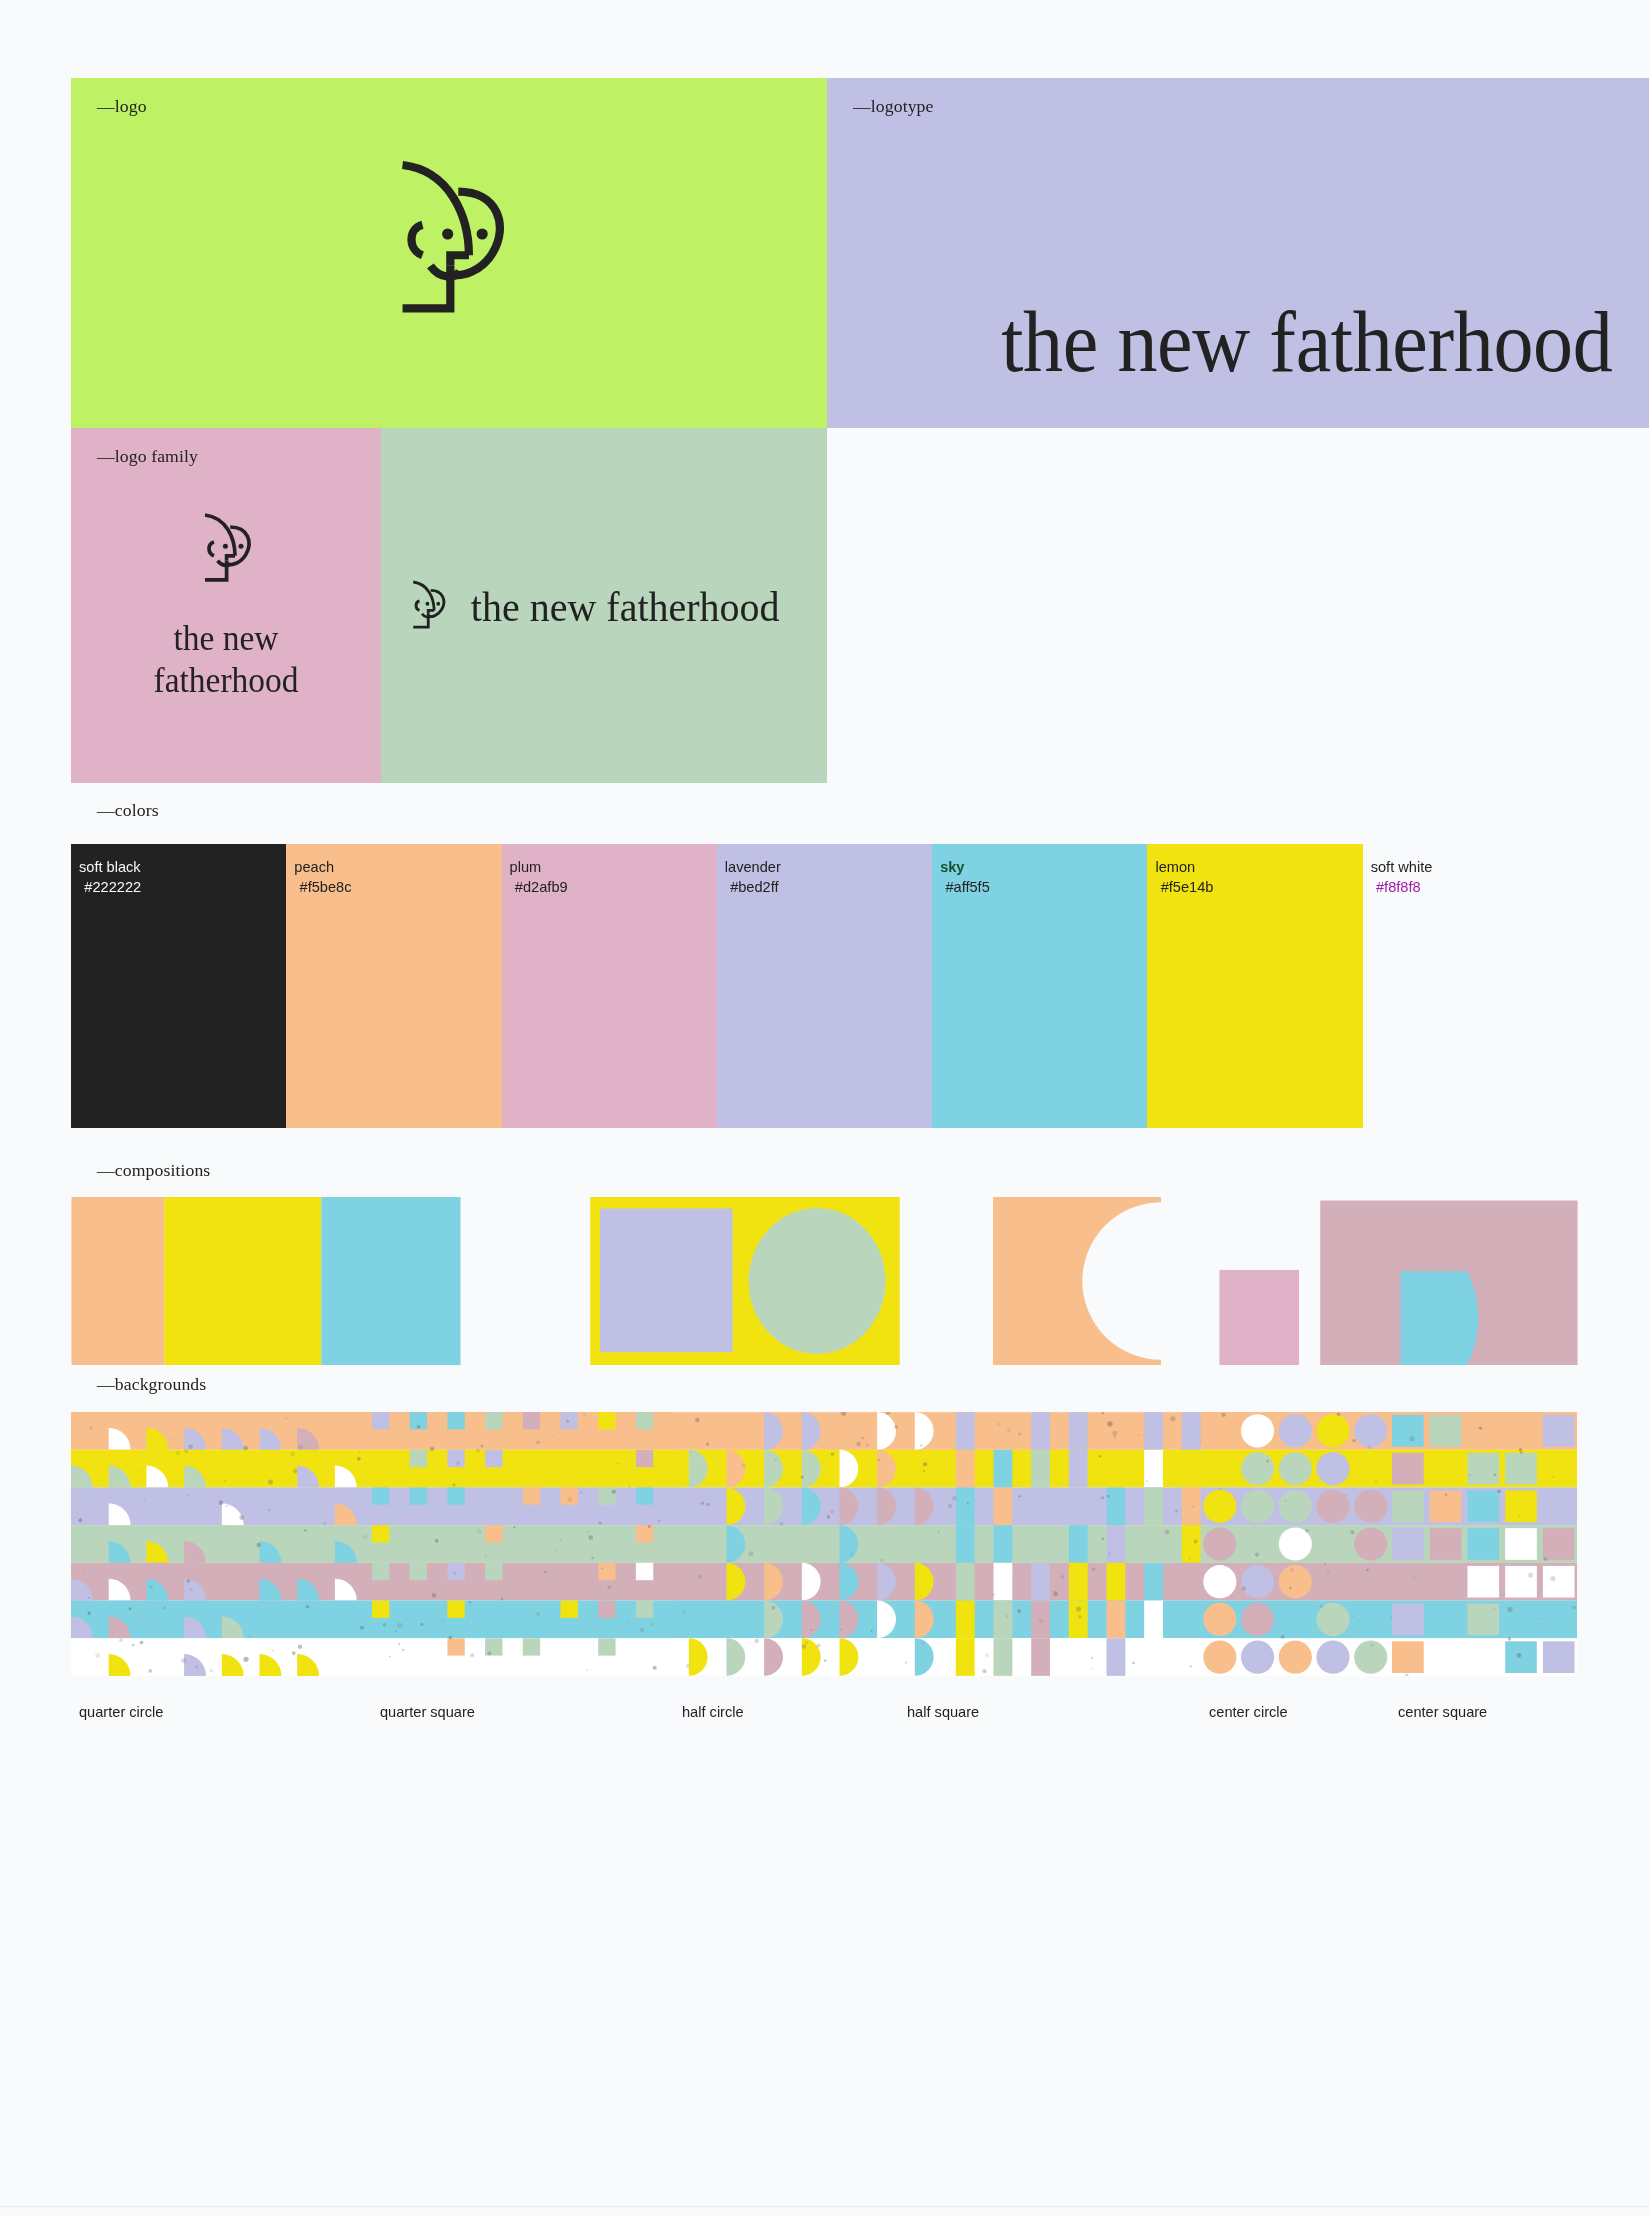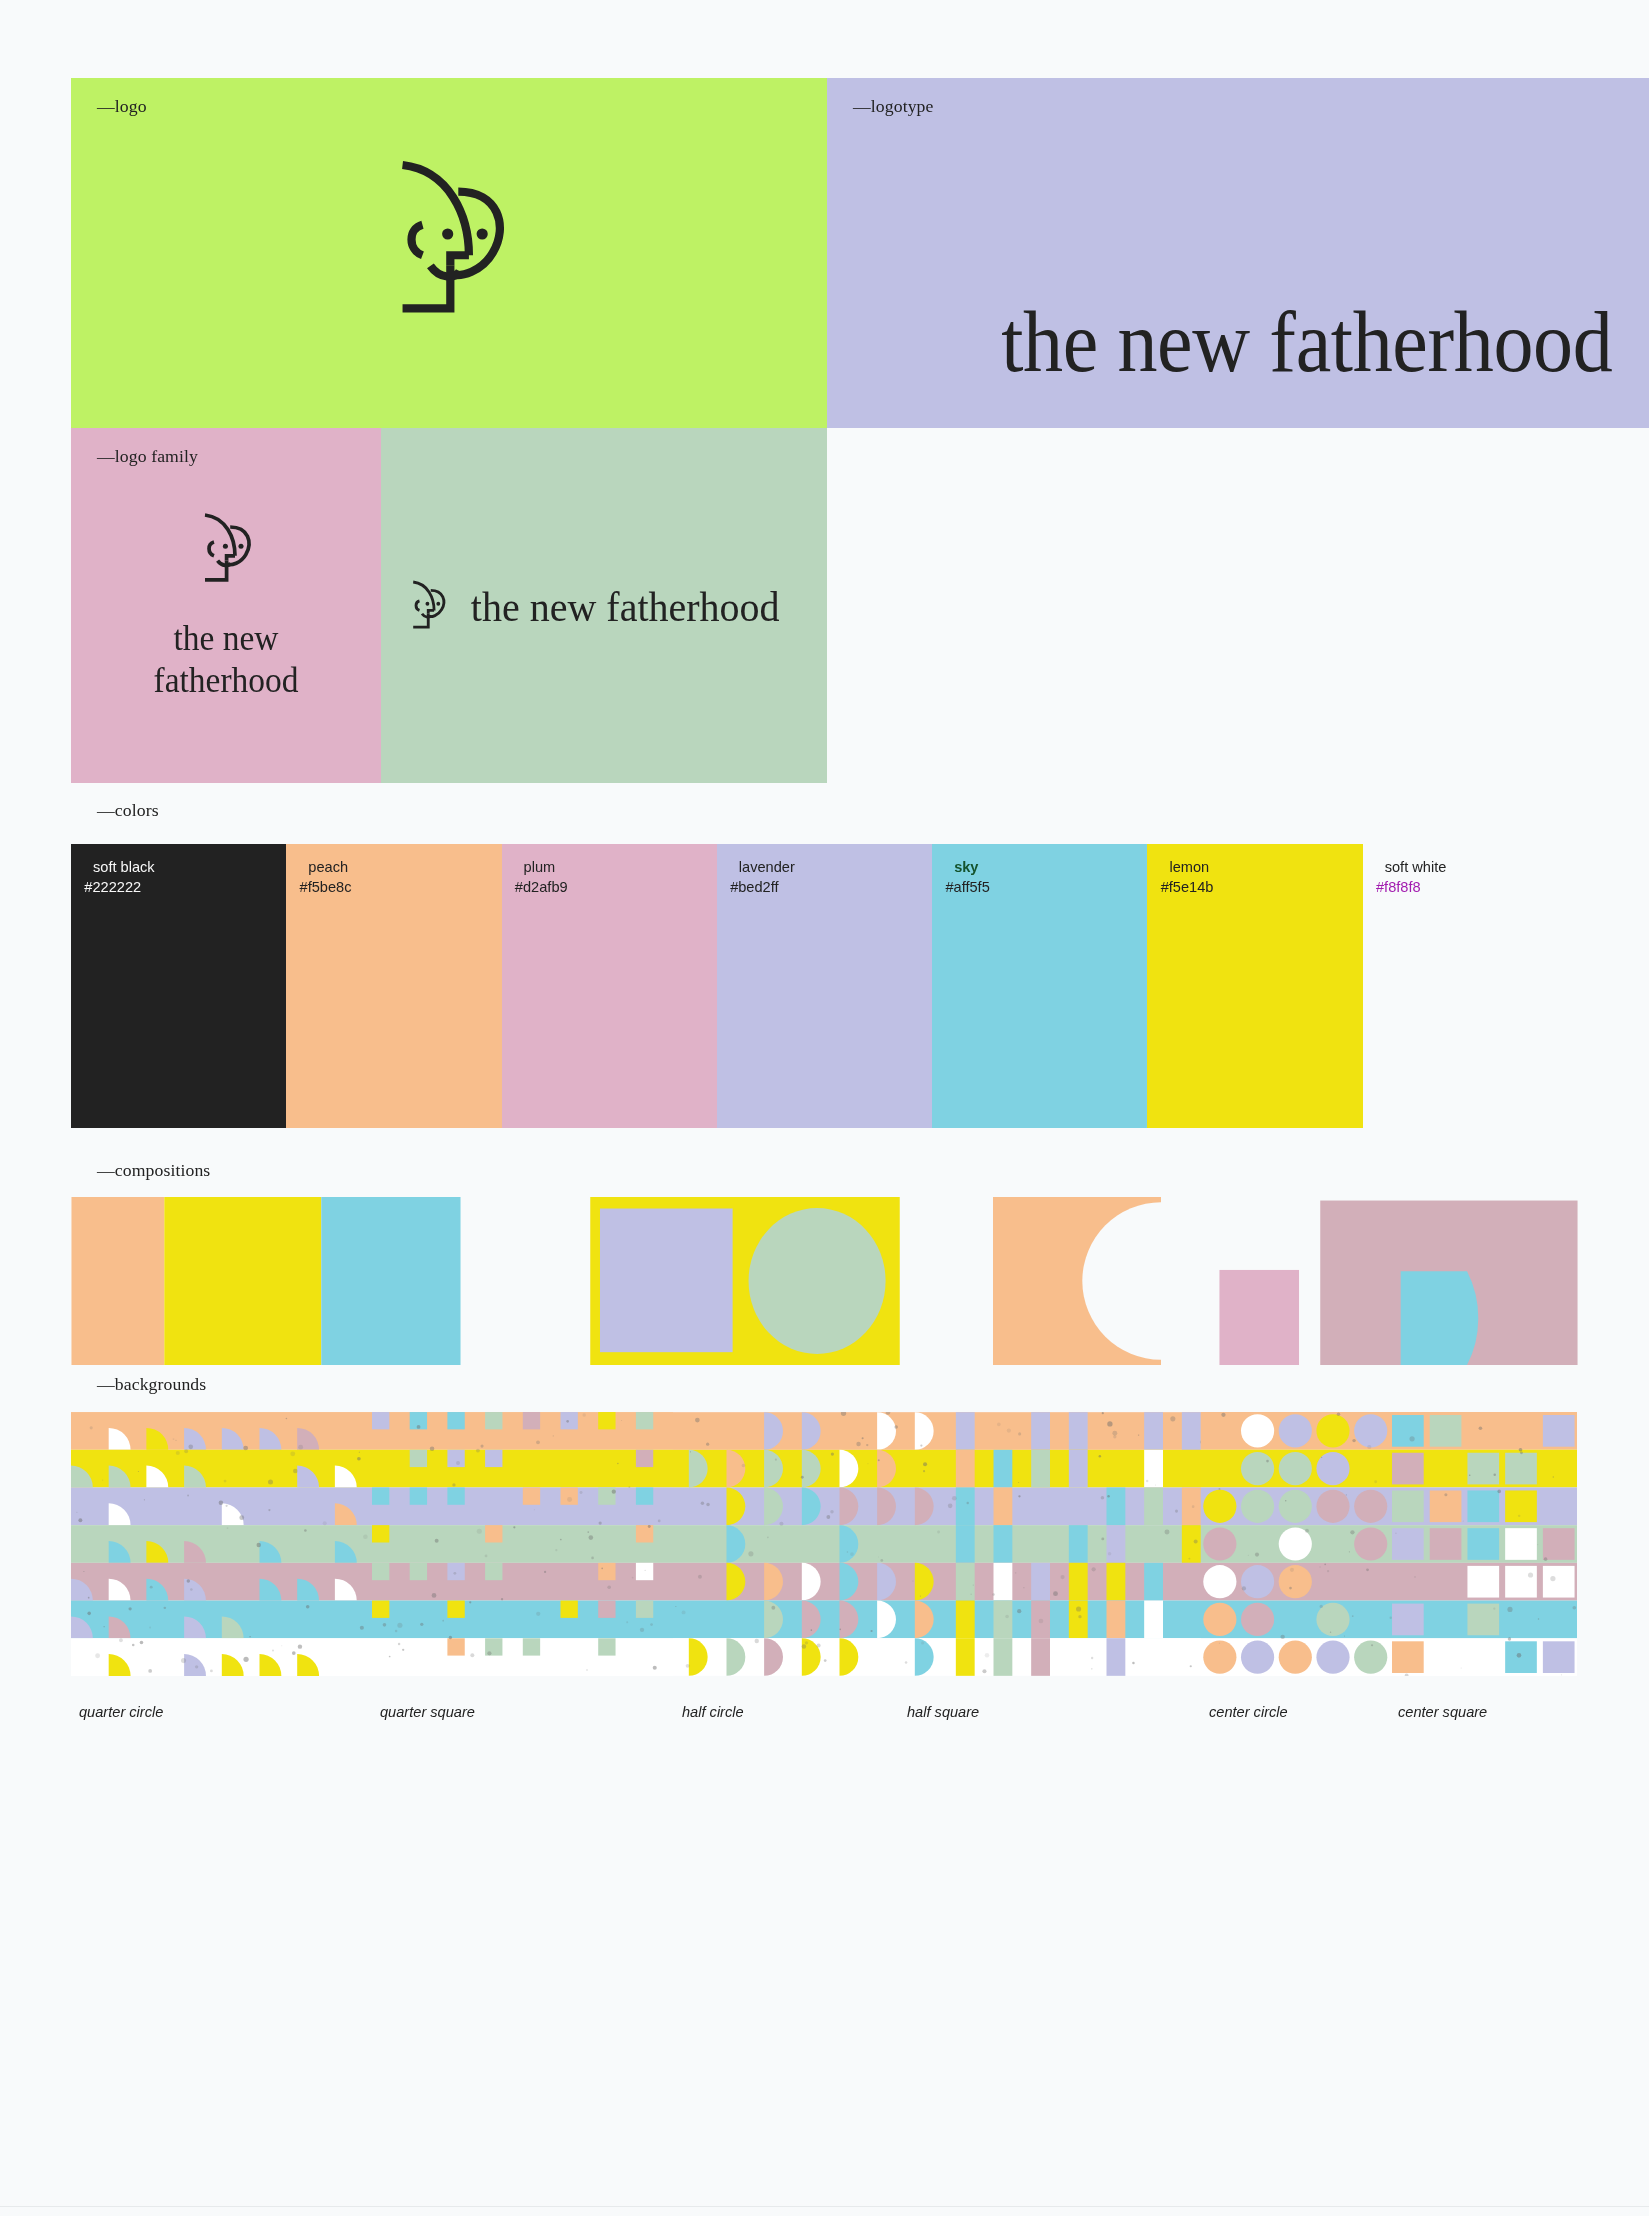--- a/index.html
+++ b/index.html
@@ -58,34 +58,34 @@
     position:absolute;left:52px;bottom:38px;right:26.6px;
     font-size:39px;line-height:1.30;
     transform:scaleX(.97);transform-origin:left bottom;
     white-space:nowrap;
   }
 
   
   .sec-colors-label{position:absolute;left:97px;top:800px;}
   .swatches{position:absolute;left:71px;top:844px;width:1507px;height:284px;display:flex;}
   .swatch{position:relative;flex:1 1 0;height:284px;}
-  .swatch .name{position:absolute;left:22px;top:15px;font-size:14.6px;font-family:"Liberation Sans",sans-serif;text-align:center;}
+  .swatch .name{position:absolute;left:8px;top:15px;font-size:14.6px;font-family:"Liberation Sans",sans-serif;text-align:center;}
   .swatch .hex {position:absolute;left:13.3px;top:35px;font-size:14.6px;font-family:"Liberation Sans",sans-serif;}
 
   
   .sec-comp-label{position:absolute;left:97px;top:1160px;}
   .comps{position:absolute;left:71px;top:1197px;width:1507px;height:168px;}
   .comp{position:absolute;top:0;height:168px;overflow:hidden;}
 
   
   .sec-bg-label{position:absolute;left:97px;top:1374px;}
   .bgwrap{position:absolute;left:71px;top:1412px;width:1507px;height:264px;display:flex;overflow:hidden;}
   .bggroup{position:relative;overflow:hidden;height:264px;}
   .bgcaptions{position:absolute;left:71px;top:1704px;width:1507px;height:17.7px;}
-  .bgcap{position:absolute;font-size:14.6px;font-family:"Liberation Sans",sans-serif;white-space:nowrap;font-style:italic;}
+  .bgcap{position:absolute;font-size:14.6px;font-family:"Liberation Sans",sans-serif;white-space:nowrap;}
 
   
   .footer{position:absolute;left:0;right:0;bottom:0;height:129px;border-top:0.9px solid #e7eaec;}
 </style>
 </head>
 <body>
 
 <div class="page">
 
   <div class="grid-top">

